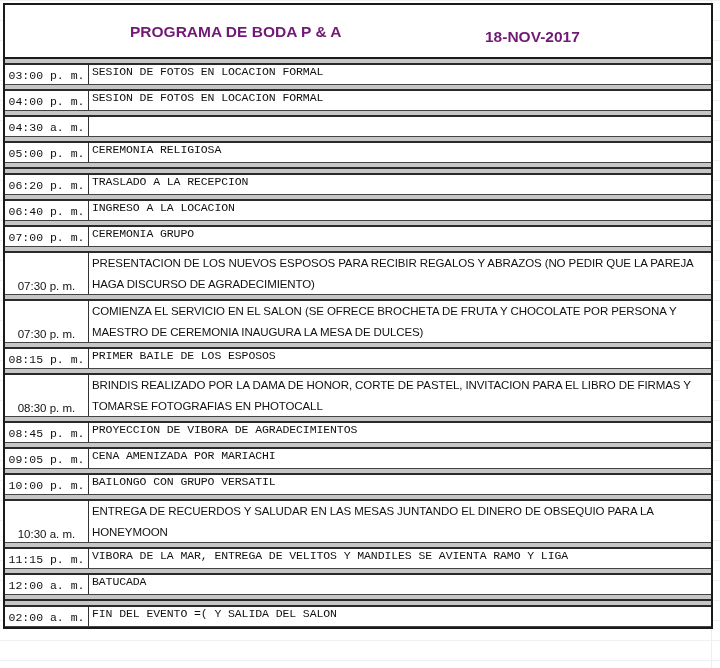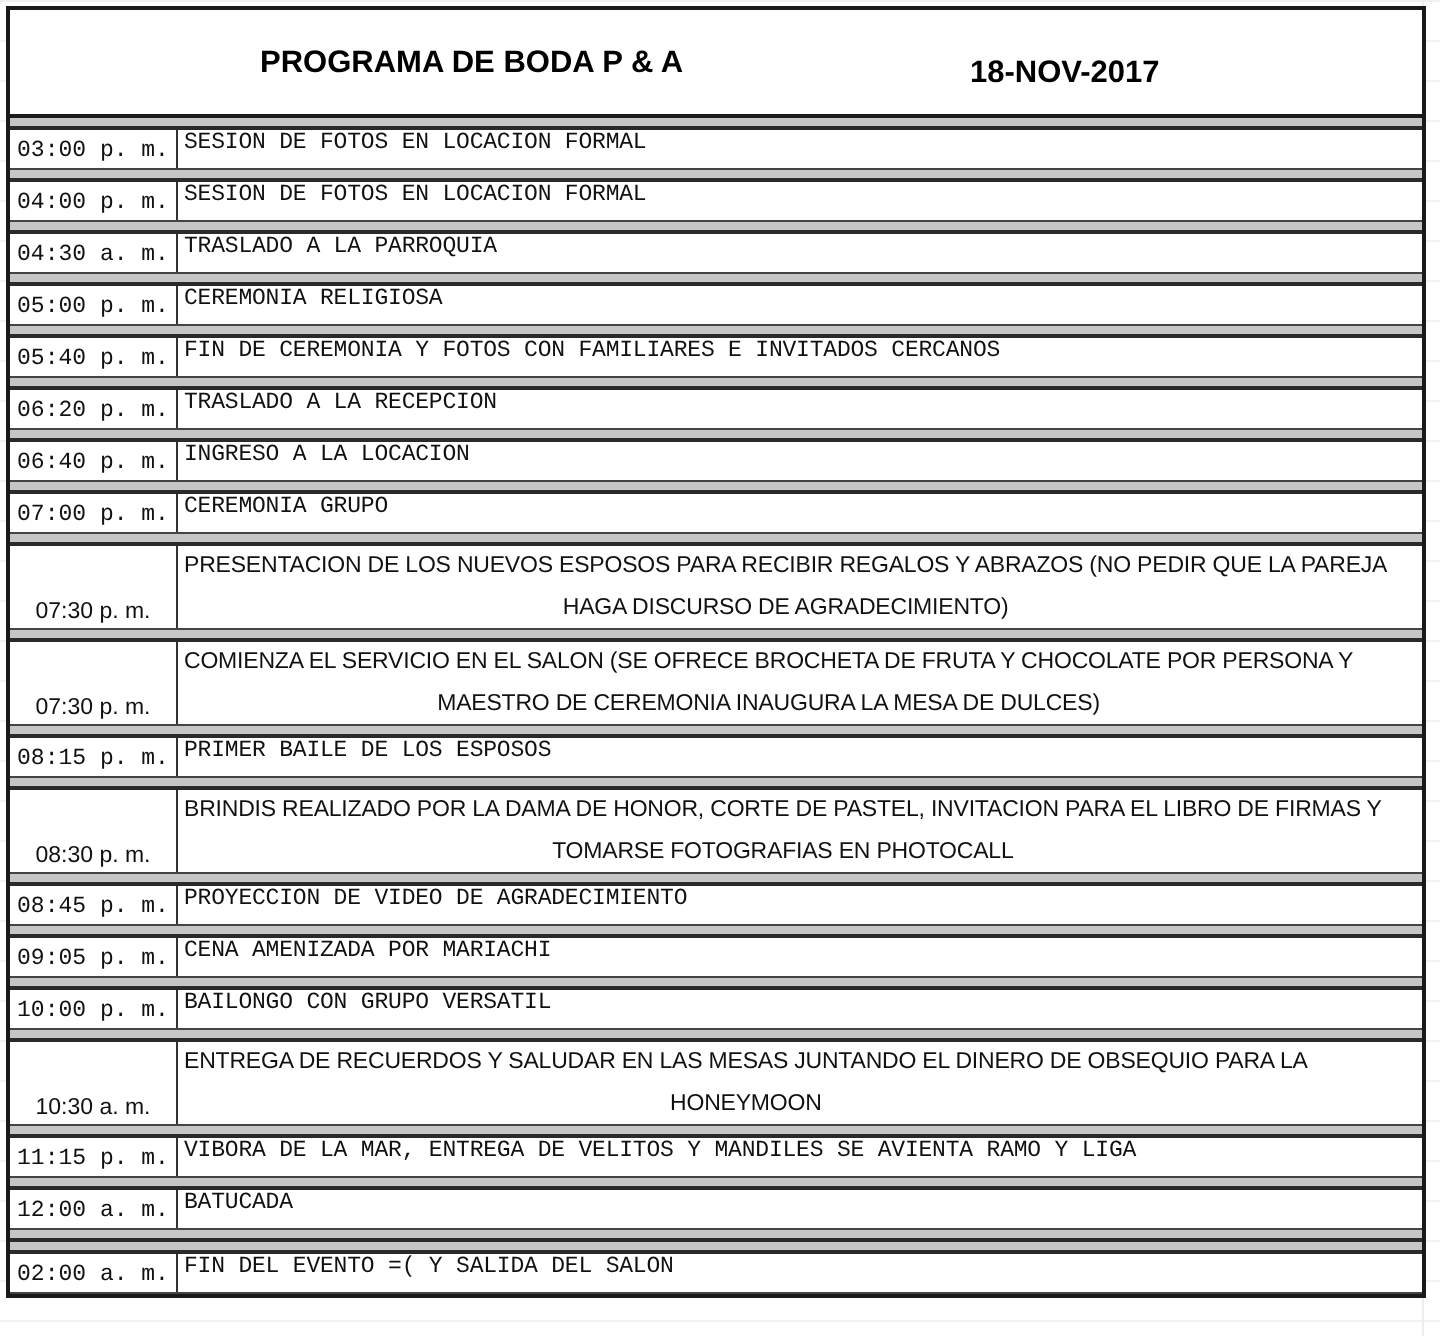--- a/index.html
+++ b/index.html
@@ -17,21 +17,21 @@
     background-size: 100% 100%, 100% 20px;
     background-position: 711px 0, 0 0;
     opacity: .6;
   }
   .sheet {
     position: absolute; left: 3px; top: 3px; width: 706px;
     border: 2px solid #1a1a1a; background: #fff;
   }
   .header {
     height: 52px; display: flex; align-items: center;
-    font-weight: bold; font-size: 15.5px; color: #000000;
+    font-weight: bold; font-size: 15.5px; color: #701a75;
     border-bottom: 2px solid #1a1a1a;
     position: relative;
     padding-left: 32px;
   }
   .header .title { position: absolute; left: 125px; top: 18px; }
   .header .date { position: absolute; left: 480px; top: 23px; }
   .sep {
     height: 4px; background: #c6c6c6;
     border-bottom: 2px solid #2a2a2a;
   }
@@ -46,21 +46,20 @@
     border-right: 1px solid #333;
     font-size: 11.5px; text-align: center;
     display: flex; align-items: flex-end; justify-content: center;
     padding-bottom: 2px; box-sizing: border-box;
   }
   .desc {
     flex: 1; font-size: 11.5px; padding: 0 4px 2px 3px;
     line-height: 20px; box-sizing: border-box;
     display: flex; align-items: flex-end; letter-spacing: -0.1px;
     white-space: pre-wrap;
-    text-align: center;
   }
   .row.double .desc { line-height: 20.5px; align-items: flex-start; padding-top: 0; }
 </style>
 </head>
 <body>
 
 <div class="grid-bg"></div>
 
 <div class="sheet">
   <div class="header">
@@ -76,34 +75,29 @@
 
   <div class="sep"></div>
   <div class="row single">
     <div class="time">04:00 p. m.</div>
     <div class="desc">SESION DE FOTOS EN LOCACION FORMAL</div>
   </div>
 
   <div class="sep"></div>
   <div class="row single">
     <div class="time">04:30 a. m.</div>
-    <div class="desc">TRASLADO A LA PARROQUIA</div>
   </div>
 
   <div class="sep"></div>
   <div class="row single">
     <div class="time">05:00 p. m.</div>
     <div class="desc">CEREMONIA RELIGIOSA</div>
   </div>
 
   <div class="sep"></div>
-  <div class="row single">
-    <div class="time">05:40 p. m.</div>
-    <div class="desc">FIN DE CEREMONIA Y FOTOS CON FAMILIARES E INVITADOS CERCANOS</div>
-  </div>
 
   <div class="sep"></div>
   <div class="row single">
     <div class="time">06:20 p. m.</div>
     <div class="desc">TRASLADO A LA RECEPCION</div>
   </div>
 
   <div class="sep"></div>
   <div class="row single">
     <div class="time">06:40 p. m.</div>
@@ -139,21 +133,21 @@
   <div class="sep"></div>
   <div class="row double">
     <div class="time">08:30 p. m.</div>
     <div class="desc">BRINDIS REALIZADO POR LA DAMA DE HONOR, CORTE DE PASTEL, INVITACION PARA EL LIBRO DE FIRMAS Y
 TOMARSE FOTOGRAFIAS EN PHOTOCALL</div>
   </div>
 
   <div class="sep"></div>
   <div class="row single">
     <div class="time">08:45 p. m.</div>
-    <div class="desc">PROYECCION DE VIDEO DE AGRADECIMIENTO</div>
+    <div class="desc">PROYECCION DE VIBORA DE AGRADECIMIENTOS</div>
   </div>
 
   <div class="sep"></div>
   <div class="row single">
     <div class="time">09:05 p. m.</div>
     <div class="desc">CENA AMENIZADA POR MARIACHI</div>
   </div>
 
   <div class="sep"></div>
   <div class="row single">

